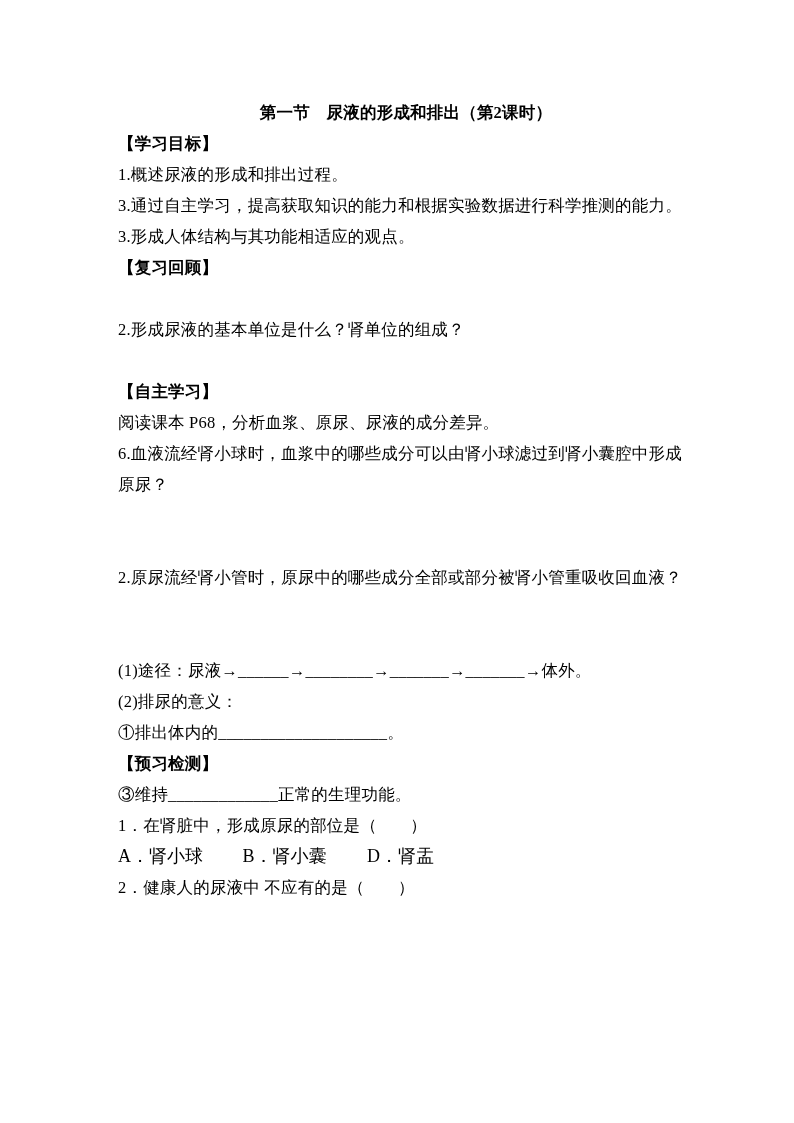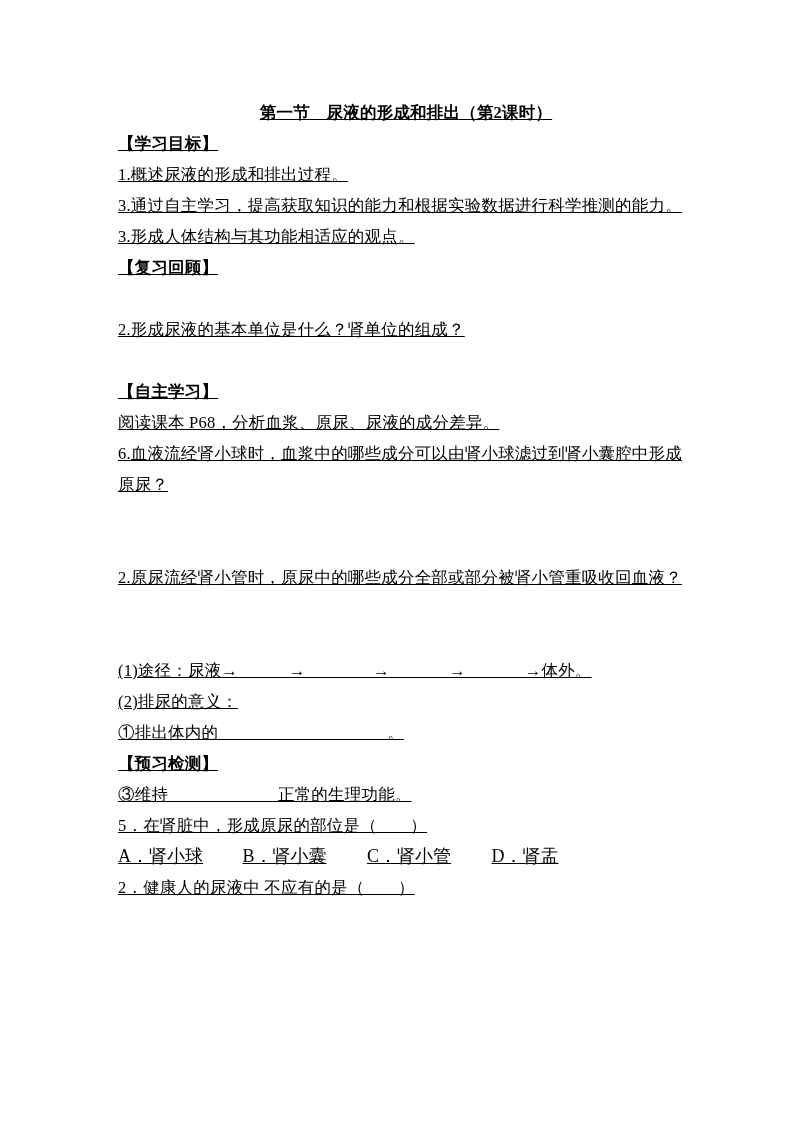--- a/index.html
+++ b/index.html
@@ -11,21 +11,20 @@
     position: relative;
     width: 794px;
     height: 1123px;
     background: #ffffff;
     overflow: hidden;
     font-family: "Liberation Serif", "DejaVu Serif", serif;
     color: #000000;
   }
   .content {
     padding: 97px 100px 0 118px;
-    text-decoration: underline;
   }
   p.line {
     margin: 0;
     font-size: 16.5px;
     line-height: 31px;
     letter-spacing: 0.2px;
     white-space: normal;
   }
   .title {
     text-align: center;
@@ -75,23 +74,22 @@
     <p class="line">6.血液流经肾小球时，血浆中的哪些成分可以由肾小球滤过到肾小囊腔中形成原尿？</p>
     <div class="sp2"></div>
     <p class="line">2.原尿流经肾小管时，原尿中的哪些成分全部或部分被肾小管重吸收回血液？</p>
     <div class="sp2"></div>
     <p class="line">(1)途径：尿液→______→________→_______→_______→体外。</p>
     <p class="line">(2)排尿的意义：</p>
     <p class="line">①排出体内的____________________。</p>
     <p class="line heading">【预习检测】</p>
 
     <p class="line">③维持_____________正常的生理功能。</p>
-    <p class="line">5．在肾脏中，形成原尿的部位是（　　）</p>
+    <p class="line">1．在肾脏中，形成原尿的部位是（　　）</p>
     <p class="options">
       <span class="opt">A．肾小球</span>
       <span class="opt">B．肾小囊</span>
-      <span class="opt">C．肾小管</span>
       <span class="opt">D．肾盂</span>
     </p>
     <p class="line">2．健康人的尿液中 不应有的是（　　）</p>
 
   </div>
 </div>
 
 </body></html>

